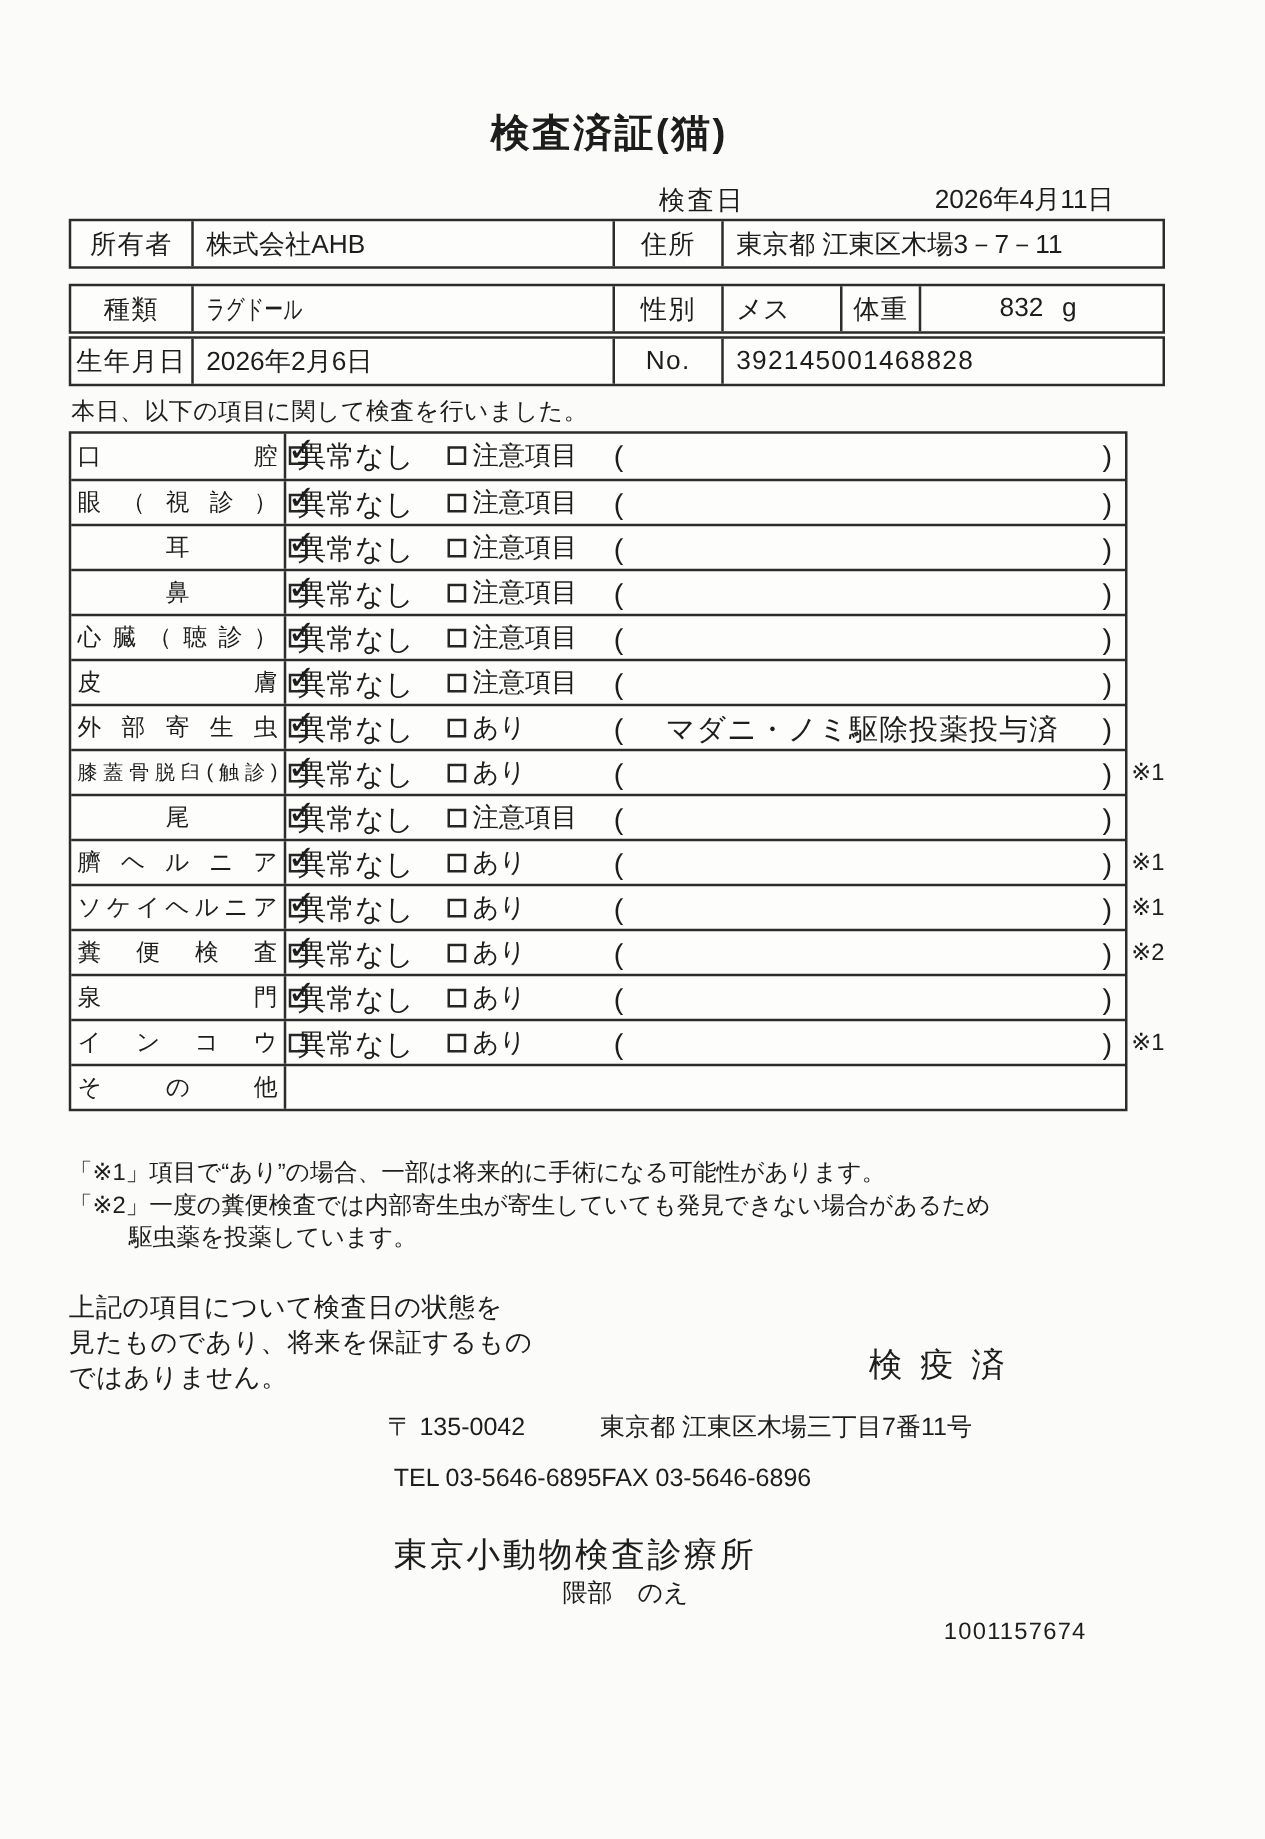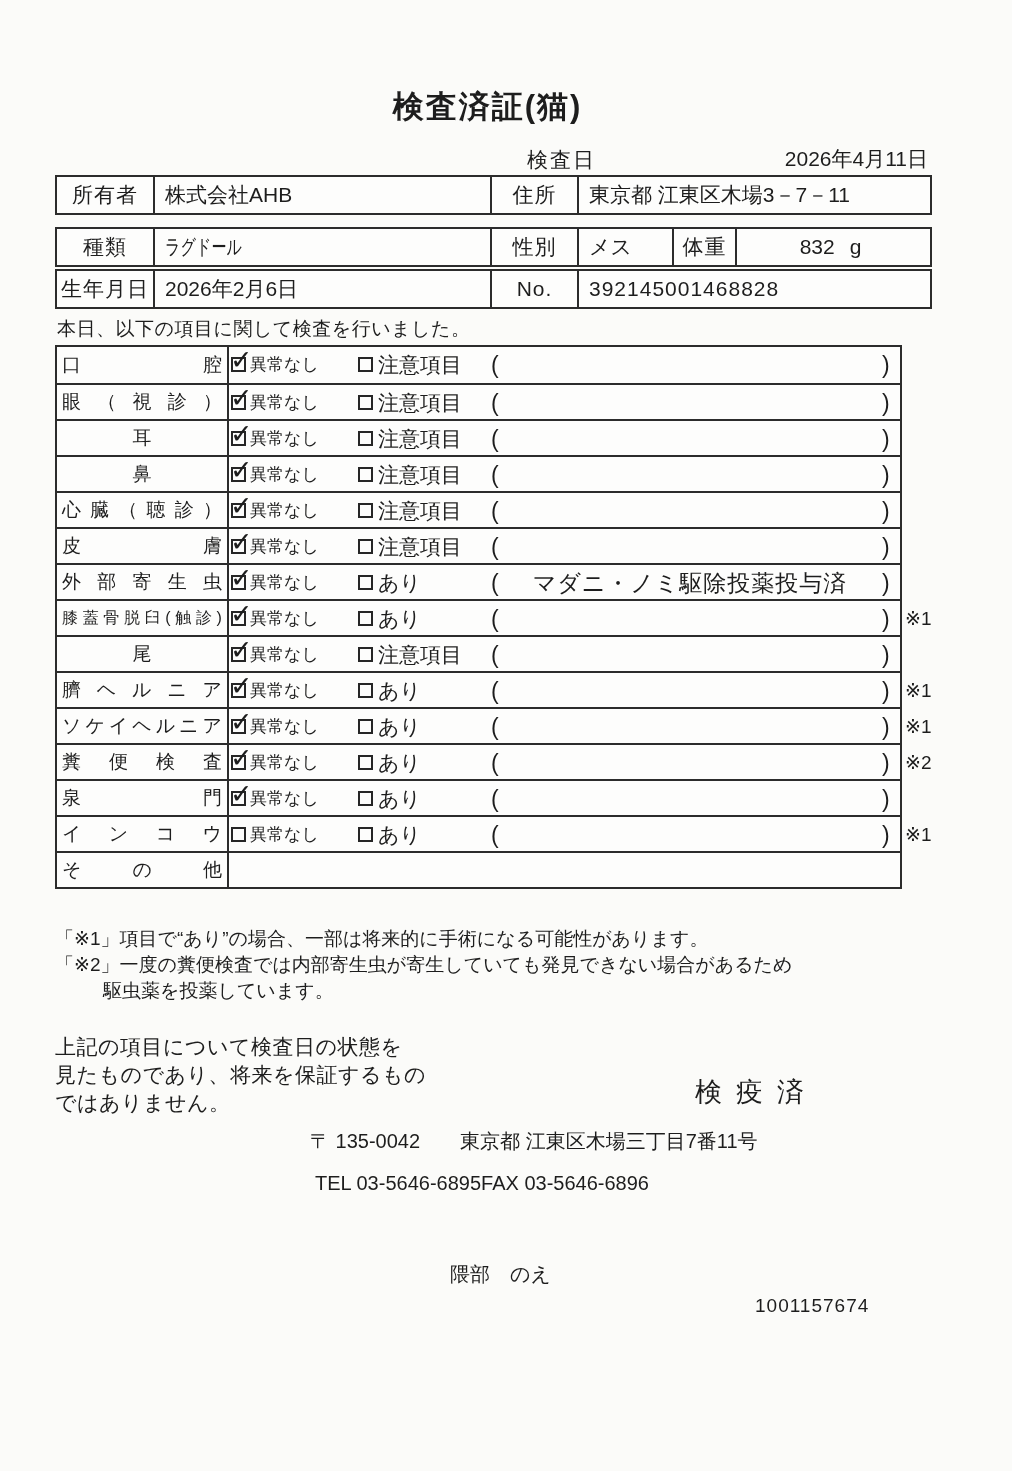--- a/index.html
+++ b/index.html
@@ -8,21 +8,21 @@
     font-family:"Liberation Sans","DejaVu Sans",sans-serif;
     background:#fbfbf9; color:#1d1d1d; position:relative;
     -webkit-font-smoothing:antialiased;
   }
   .sheet { position:absolute; inset:0; overflow:hidden; }
 
   
   .title { position:absolute; top:86px; left:0; width:975px; text-align:center;
            font-size:31px; font-weight:bold; letter-spacing:2px; }
   .exam-date-label { position:absolute; top:146px; left:527px; font-size:21px; letter-spacing:2px; }
-  .exam-date-value { position:absolute; top:145px; left:716px; width:212px; text-align:right; font-size:21px; }
+  .exam-date-value { position:absolute; top:145px; left:679px; width:212px; text-align:right; font-size:21px; }
 
   
   .htable { position:absolute; left:55px; width:877px; border:2px solid #2c2c2c;
             display:flex; background:#fdfdfc; }
   .htable .cell { height:36px; display:flex; align-items:center; font-size:21px;
                   border-left:2px solid #2c2c2c; padding-left:10px; overflow:visible; white-space:nowrap; }
   .htable .cell:first-child { border-left:none; }
   .htable .lab { justify-content:center; padding-left:0; letter-spacing:1px; }
   .owner-tbl      { top:175px; }
   .info-tbl-row1  { top:227px; }
@@ -51,35 +51,35 @@
                 font-size:19px; }
   .exam-label.single { justify-content:center; }
   .exam-label.tight  { font-size:16px; }
   .exam-content { position:absolute; left:172px; top:0; right:0; bottom:0; overflow:visible; }
   .exam-content span { position:absolute; line-height:36px; white-space:nowrap; }
   .cb { position:absolute; width:15px; height:15px; border:2px solid #262626; top:10px; background:#fdfdfc; }
   .cb.checked::after { content:"✓"; position:absolute; left:-3px; top:-12px;
                        font-size:27px; line-height:1; font-weight:bold; color:#1d1d1d; }
   .cb1 { left:2px; }
   .cb2 { left:129px; }
-  .t1  { left:21px;  font-size:17px; }
+  .t1  { left:9px;  font-size:23px; }
   .t2  { left:149px; font-size:21px; }
   .popen  { left:262px; font-size:23px; }
   .pclose { left:653px; font-size:23px; }
   .val { left:272px; width:378px; text-align:center; font-size:23px; letter-spacing:1px; }
   .note { left:676px; font-size:19px; }
 
   
   .footnotes { position:absolute; top:926px; left:55px; font-size:19px; line-height:26px; }
   .footnotes .cont { padding-left:48px; }
 
   
   .disclaimer { position:absolute; top:1033px; left:55px; font-size:21px; line-height:28px; letter-spacing:0.5px; }
   .stamp { position:absolute; top:1074px; left:695px; font-size:27px; letter-spacing:14px; }
-  .postal-line { position:absolute; top:1128px; left:310px; font-size:20px; display:flex; gap:40px; white-space:nowrap; }
+  .postal-line { position:absolute; top:1128px; left:310px; font-size:20px; display:flex; gap:60px; white-space:nowrap; }
   .tel-line    { position:absolute; top:1172px; left:315px; font-size:20px; display:flex; white-space:nowrap; }
   .clinic-name { position:absolute; top:1226px; left:315px; font-size:27px; letter-spacing:2px; }
   .examiner    { position:absolute; top:1261px; left:450px; font-size:20px; }
   .serial      { position:absolute; top:1295px; left:755px; font-size:19px; letter-spacing:1px; }
 </style>
 </head>
 <body>
 
 <div class="sheet">
 
@@ -387,16 +387,17 @@
   <div class="postal-line">
     <span>〒 135-0042</span>
     <span>東京都 江東区木場三丁目7番11号</span>
   </div>
 
   <div class="tel-line">
     <span>TEL 03-5646-6895</span>
     <span>FAX 03-5646-6896</span>
   </div>
 
+  <div class="clinic-name">東京小動物検査診療所</div>
   <div class="examiner">隈部　のえ</div>
   <div class="serial">1001157674</div>
 
 </div>
 
 </body></html>

